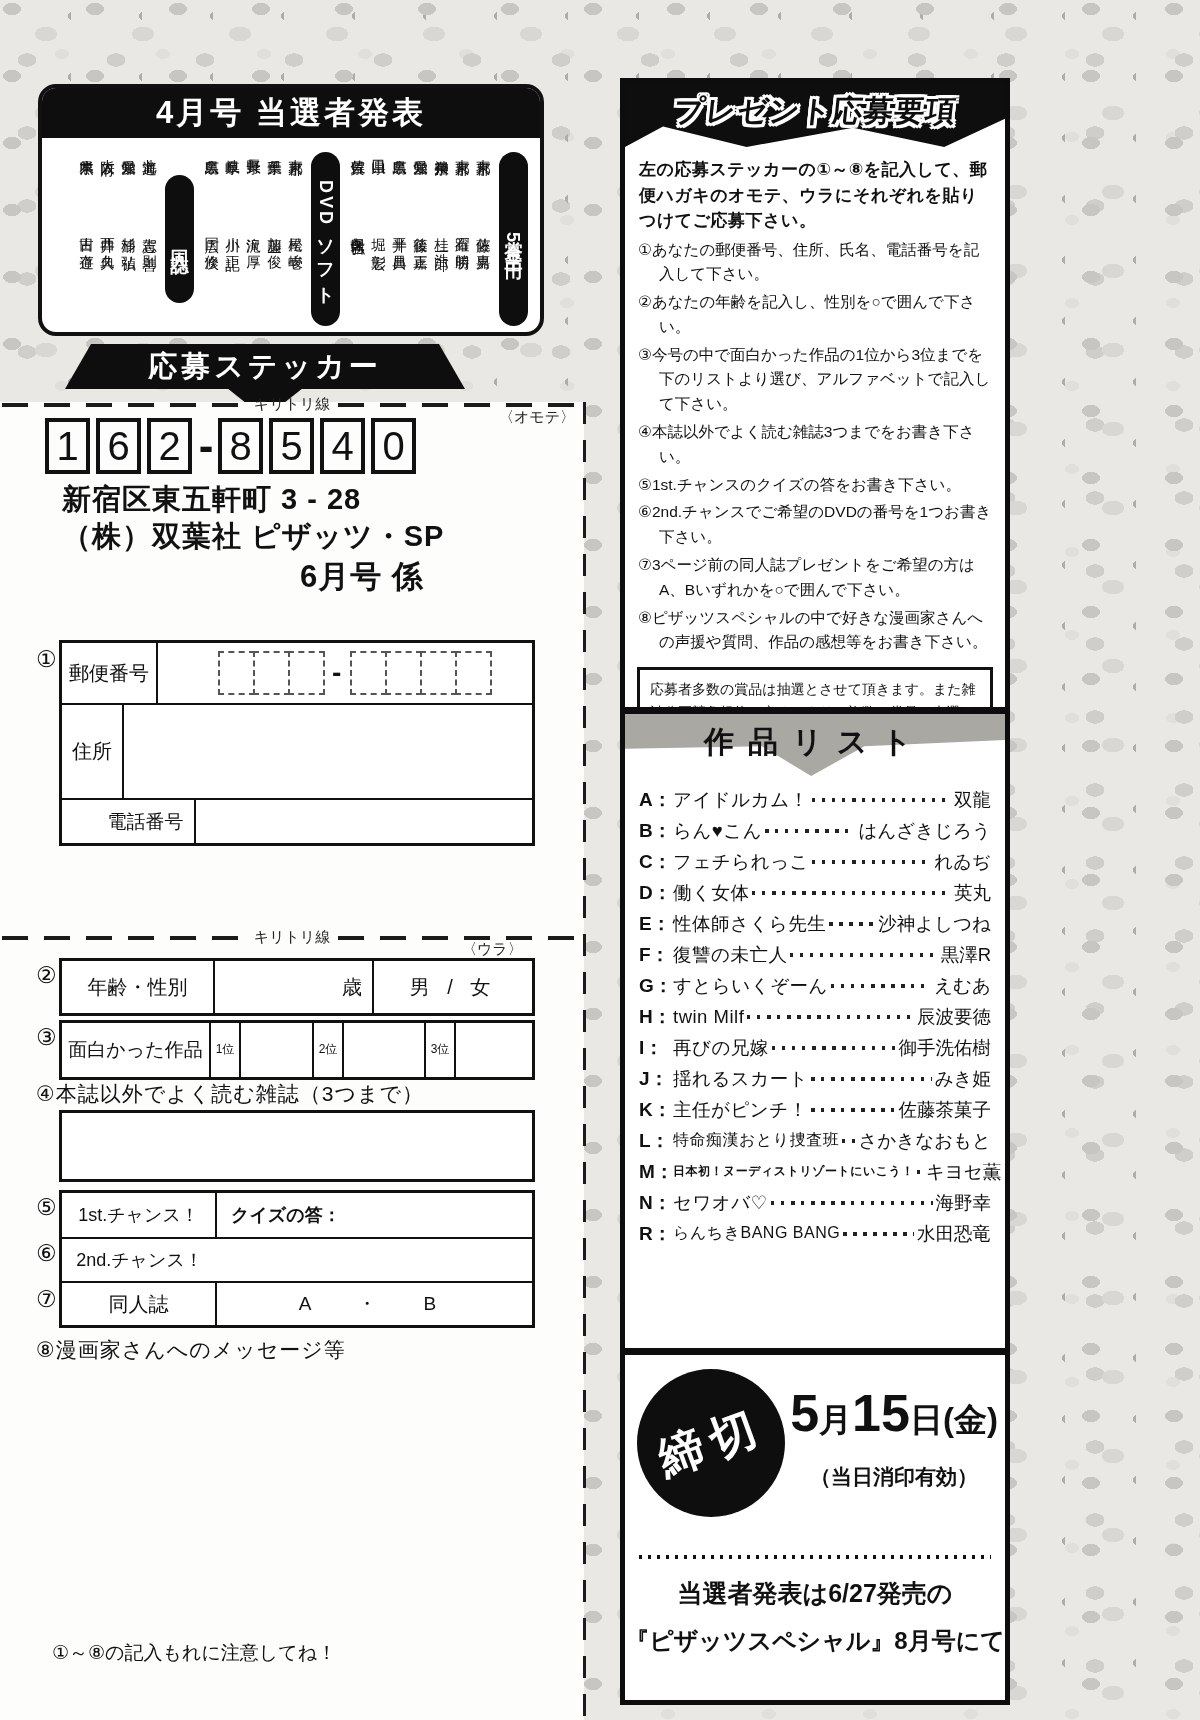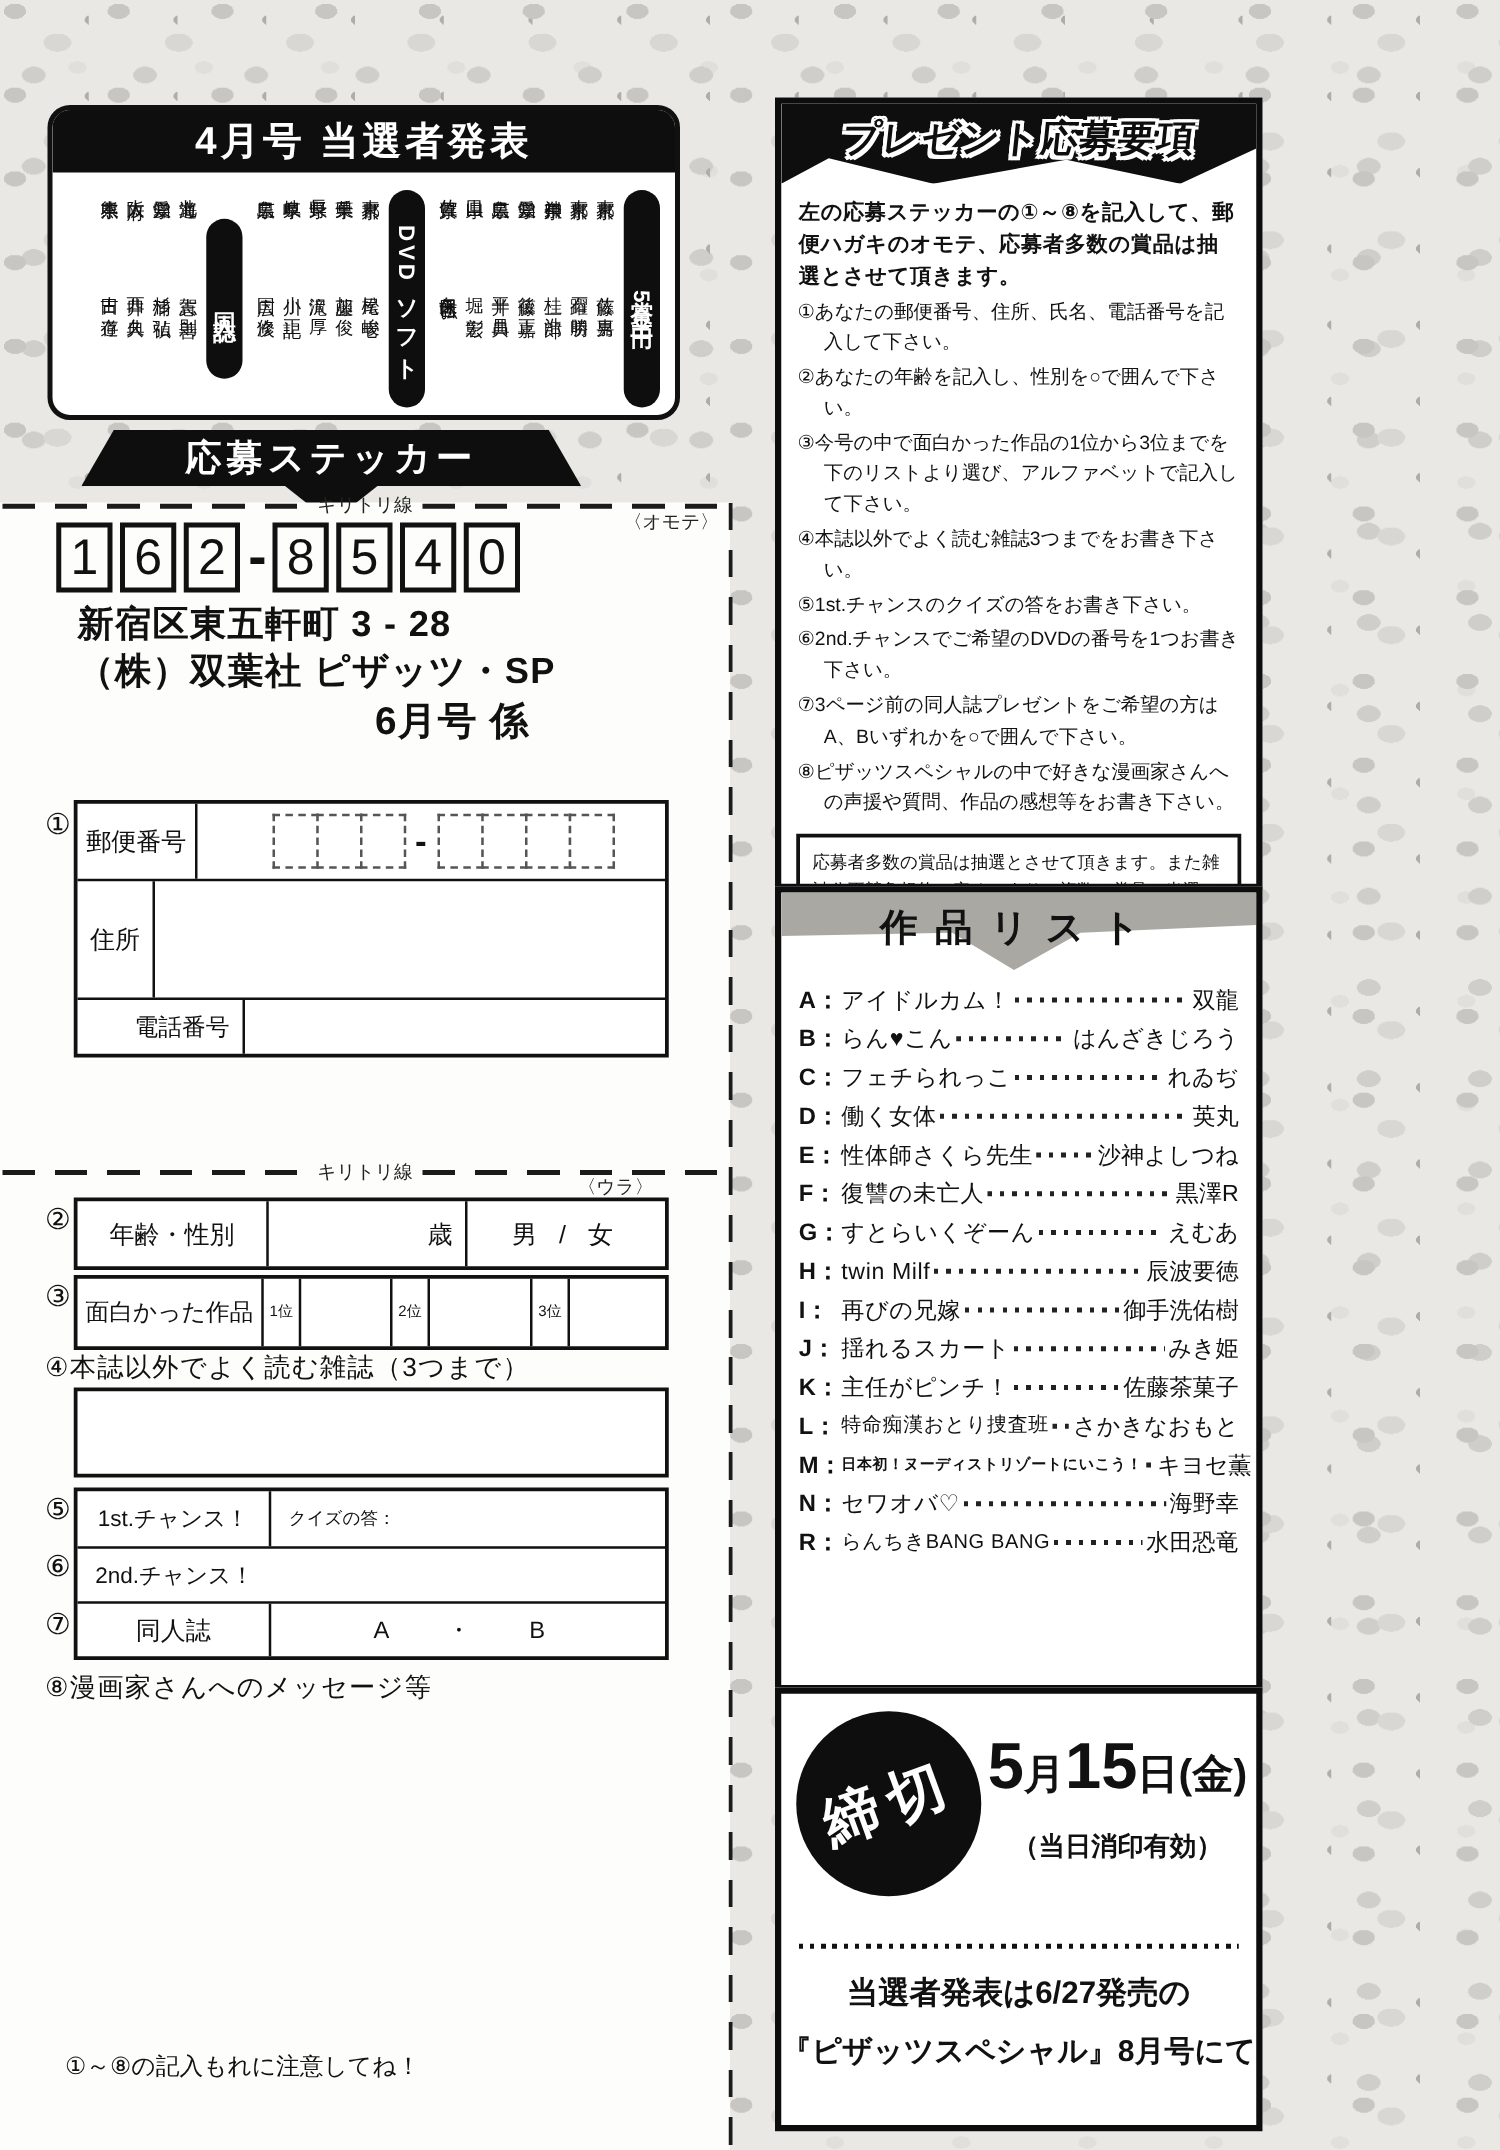--- a/index.html
+++ b/index.html
@@ -78,21 +78,21 @@
   .dbox{width:37px;height:44px;border:2px dashed #555;box-sizing:border-box;margin-right:-2px;background:#fff;}
   .pdash{font-size:28px;font-weight:bold;margin:0 9px;}
   .cnum{position:absolute;font-size:23px;}
   .age-cell{justify-content:flex-end;padding-right:10px;font-size:20px;width:159px;flex:none;}
   .sex-cell{justify-content:center;font-size:20px;letter-spacing:6px;}
   .rank{width:30px;flex:none;font-size:12px;line-height:1.1;word-break:break-all;
     justify-content:center;text-align:center;padding:2px 0;}
   .blank1{width:73px;flex:none;} .blank2{width:82px;flex:none;}
   .plain-line{position:absolute;font-size:20px;letter-spacing:1px;}
   .magbox{position:absolute;left:59px;top:1110px;width:476px;height:72px;border:3px solid #111;background:#fff;box-sizing:border-box;}
-  .chance-val{padding-left:14px;font-size:14px;}
+  .chance-val{padding-left:14px;font-size:18px;font-weight:bold;}
   .doujin-val{justify-content:center;font-size:19px;letter-spacing:14px;}
   .bottom-note{position:absolute;left:52px;top:1640px;font-size:19px;}
 
   
   .box{position:absolute;left:620px;width:390px;background:#fff;border:5px solid #0d0d0d;box-sizing:border-box;}
   .guide{top:78px;height:634px;}
   .g-banner{height:64px;background:#0e0e0e;display:flex;align-items:flex-start;justify-content:center;
     clip-path:polygon(0 0,100% 0,100% 56%,84% 100%,60% 70%,32% 100%,10% 68%,0 100%);}
   .g-title{margin-top:8px;font-size:30px;font-weight:bold;letter-spacing:1px;color:#0e0e0e;transform:skewX(-6deg);
     text-shadow:-3px -3px 0 #fff,3px -3px 0 #fff,-3px 3px 0 #fff,3px 3px 0 #fff,-3px 0 0 #fff,3px 0 0 #fff,0 -3px 0 #fff,0 3px 0 #fff;}
@@ -336,21 +336,21 @@
     </div>
   </div>
 
   <div class="plain-line" style="left:36px;top:1336px;font-size:21px;">⑧漫画家さんへのメッセージ等</div>
   <div class="bottom-note">①～⑧の記入もれに注意してね！</div>
 
   <section class="box guide">
     <div class="g-banner">
       <span class="g-title">プレゼント応募要項</span>
     </div>
-    <p class="g-intro">左の応募ステッカーの①～⑧を記入して、郵便ハガキのオモテ、応募者多数の賞品は抽選とさせて頂きます。</p>
+    <p class="g-intro">左の応募ステッカーの①～⑧を記入して、郵便ハガキのオモテ、ウラにそれぞれを貼りつけてご応募下さい。</p>
     <div class="g-items">
 
     <p class="g-item">①あなたの郵便番号、住所、氏名、電話番号を記入して下さい。</p>
         <p class="g-item">②あなたの年齢を記入し、性別を○で囲んで下さい。</p>
         <p class="g-item">③今号の中で面白かった作品の1位から3位までを下のリストより選び、アルファベットで記入して下さい。</p>
         <p class="g-item">④本誌以外でよく読む雑誌3つまでをお書き下さい。</p>
         <p class="g-item">⑤1st.チャンスのクイズの答をお書き下さい。</p>
         <p class="g-item">⑥2nd.チャンスでご希望のDVDの番号を1つお書き下さい。</p>
         <p class="g-item">⑦3ページ前の同人誌プレゼントをご希望の方はA、Bいずれかを○で囲んで下さい。</p>
         <p class="g-item">⑧ピザッツスペシャルの中で好きな漫画家さんへの声援や質問、作品の感想等をお書き下さい。</p>

